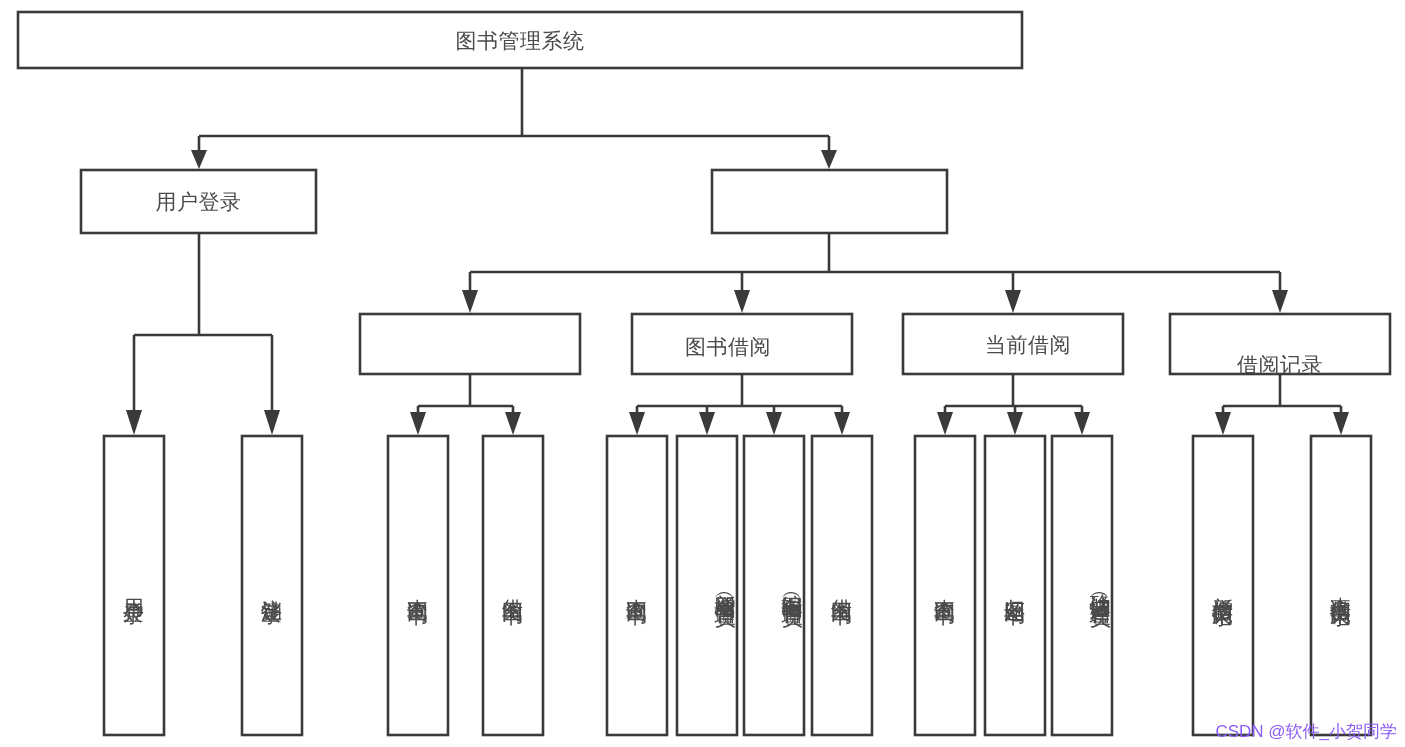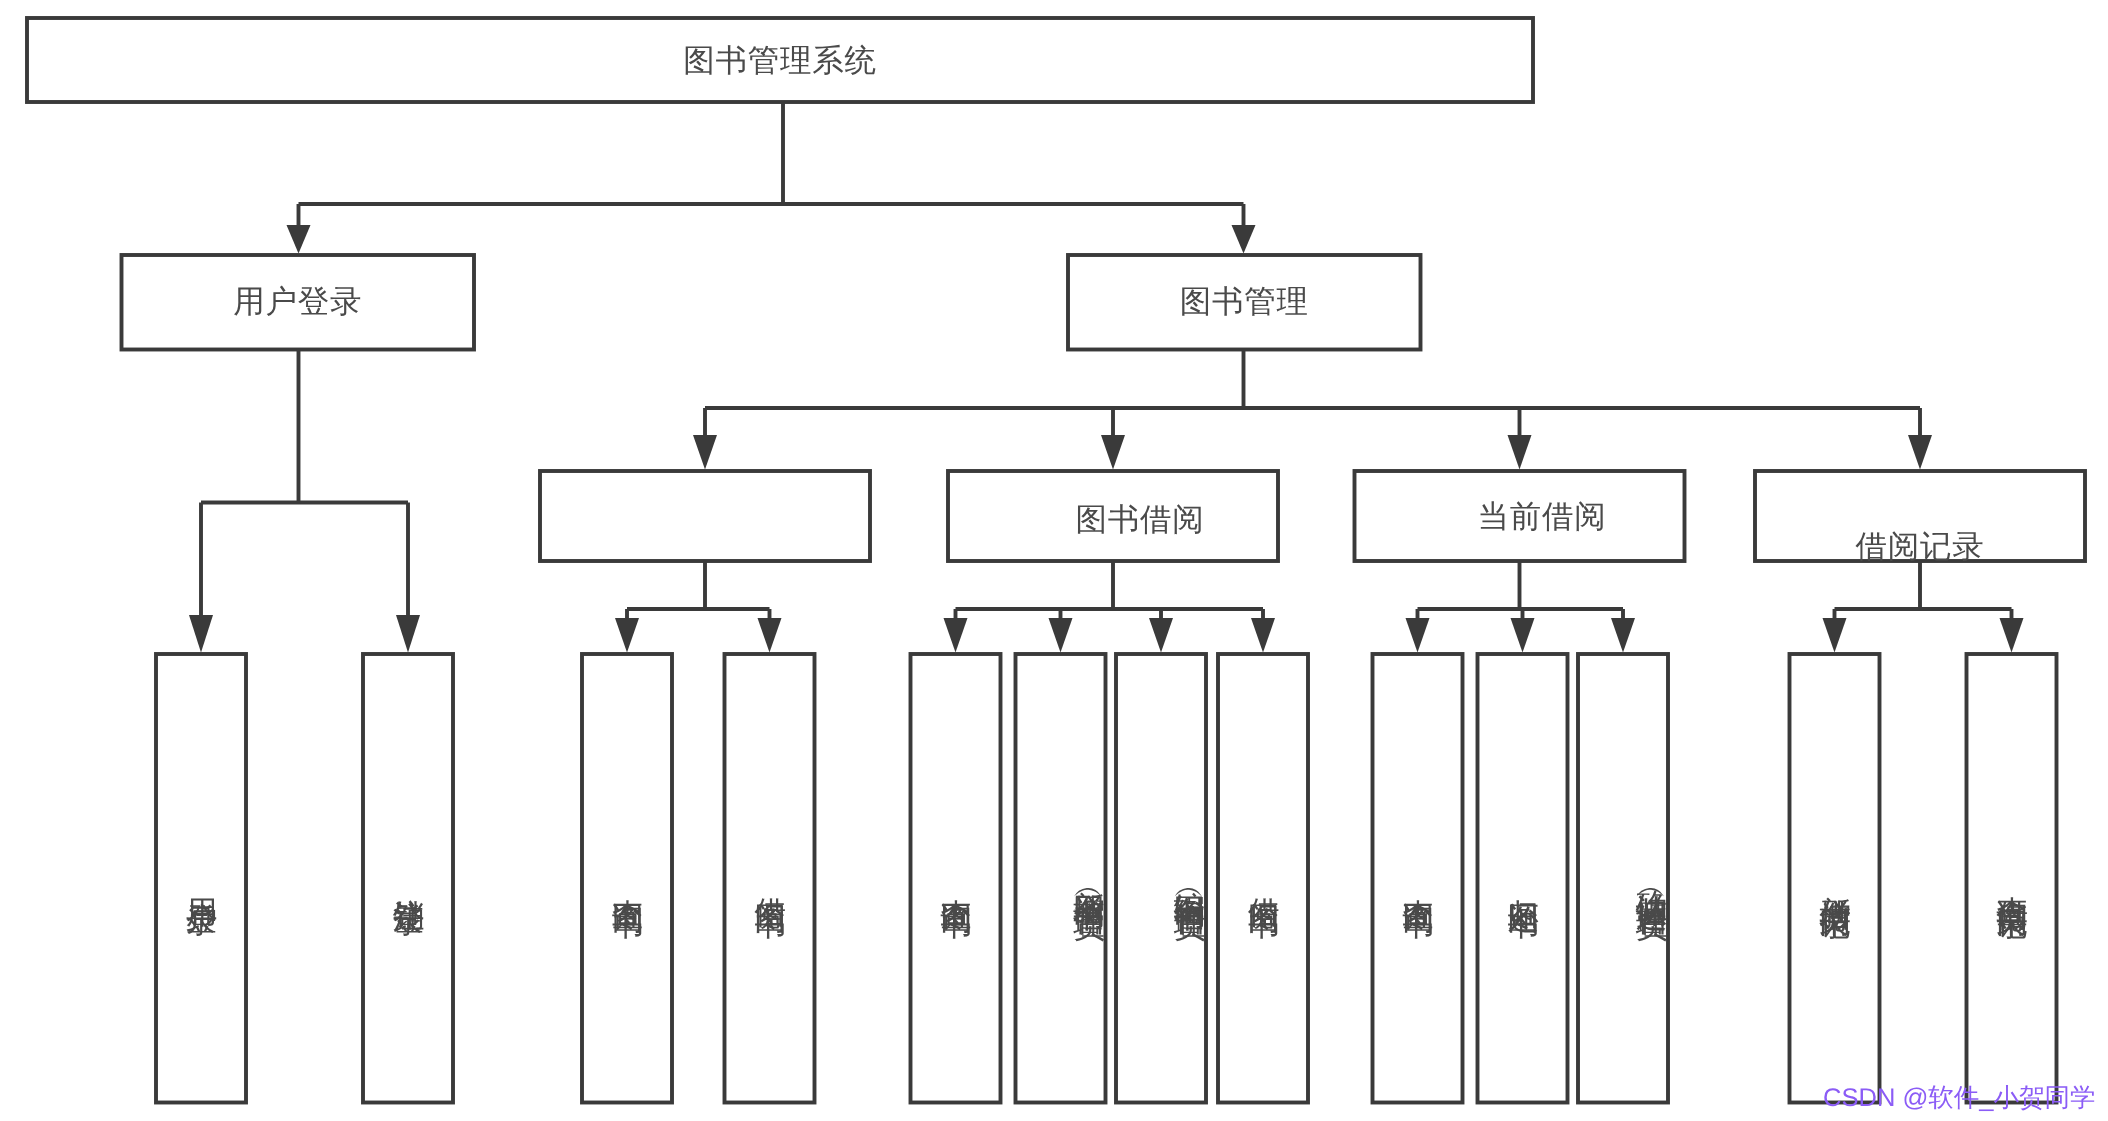--- a/index.html
+++ b/index.html
@@ -167,23 +167,22 @@
     <rect class="node-box" x="985" y="436" width="60" height="299"></rect>
     <rect class="node-box" x="1052" y="436" width="60" height="299"></rect>
 
     <rect class="node-box" x="1193" y="436" width="60" height="299"></rect>
     <rect class="node-box" x="1311" y="436" width="60" height="299"></rect>
   </svg>
 
   <div class="node-label h-label" style="left:18px; top:12px; width:1004px; height:56px;">图书管理系统</div>
 
   <div class="node-label h-label" style="left:81px; top:170px; width:235px; height:63px;">用户登录</div>
-  <div class="node-label h-label" style="left:712px; top:170px; width:235px; height:63px;">图书管理</div>
-
-  <div class="node-label h-label" style="left:632px; top:314px; width:220px; height:64px;padding-left:18px;">图书借阅</div>
+
+  <div class="node-label h-label" style="left:600px; top:314px; width:220px; height:64px;padding-left:18px;">图书借阅</div>
   <div class="node-label h-label" style="left:903px; top:314px; width:250px; height:60px;">当前借阅</div>
   <div class="node-label h-label" style="left:1170px; top:314px; width:220px; height:60px;margin-top:20px;">借阅记录</div>
 
   <div class="node-label v-label" style="left:104px; top:436px; width:60px; height:299px;">用户登录</div>
   <div class="node-label v-label" style="left:242px; top:436px; width:60px; height:299px;">注销登录</div>
 
   <div class="node-label v-label" style="left:388px; top:436px; width:60px; height:299px;">查询图书</div>
   <div class="node-label v-label" style="left:483px; top:436px; width:60px; height:299px;">借阅图书</div>
 
   <div class="node-label v-label" style="left:607px; top:436px; width:60px; height:299px;">查询图书</div>

